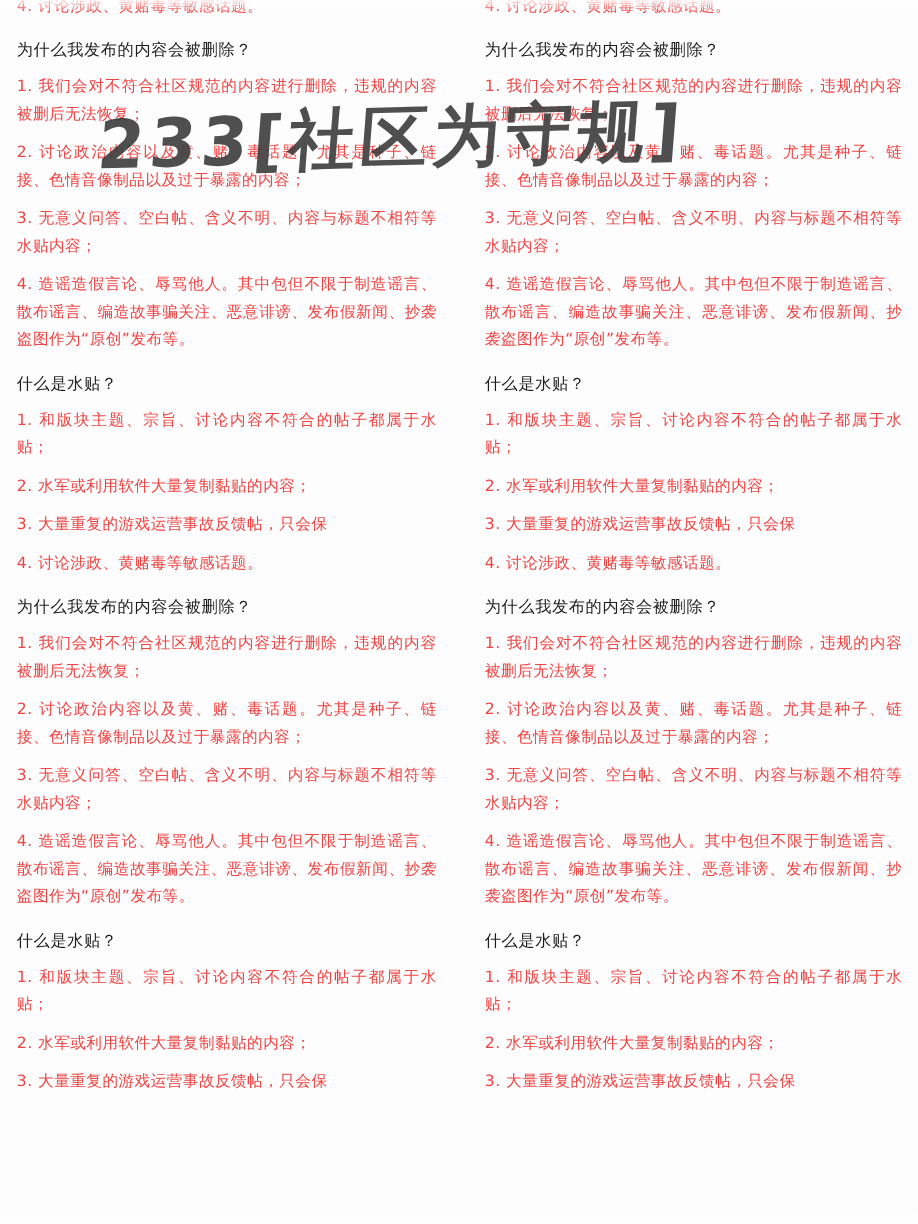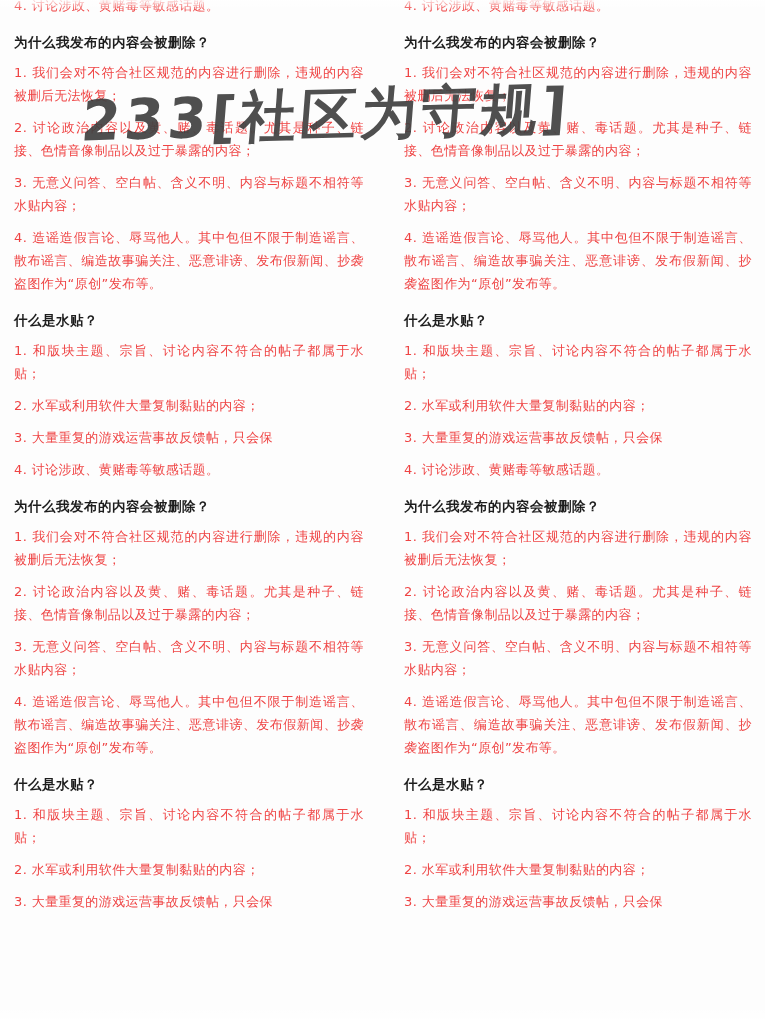--- a/index.html
+++ b/index.html
@@ -36,21 +36,21 @@
     box-sizing: border-box;
     padding: 0 18px 0 14px;
     overflow: hidden;
   }
   .col-right {
     padding-left: 22px;
     padding-right: 12px;
   }
   .heading {
     font-size: 13.5px;
-    font-weight: bold;
+    font-weight: normal;
     line-height: 22px;
     letter-spacing: 0.5px;
     color: #1d1d1d;
     margin: 14px 0 8px 0;
   }
   .para {
     font-size: 13px;
     line-height: 23px;
     letter-spacing: 0.4px;
     color: #ef4444;

